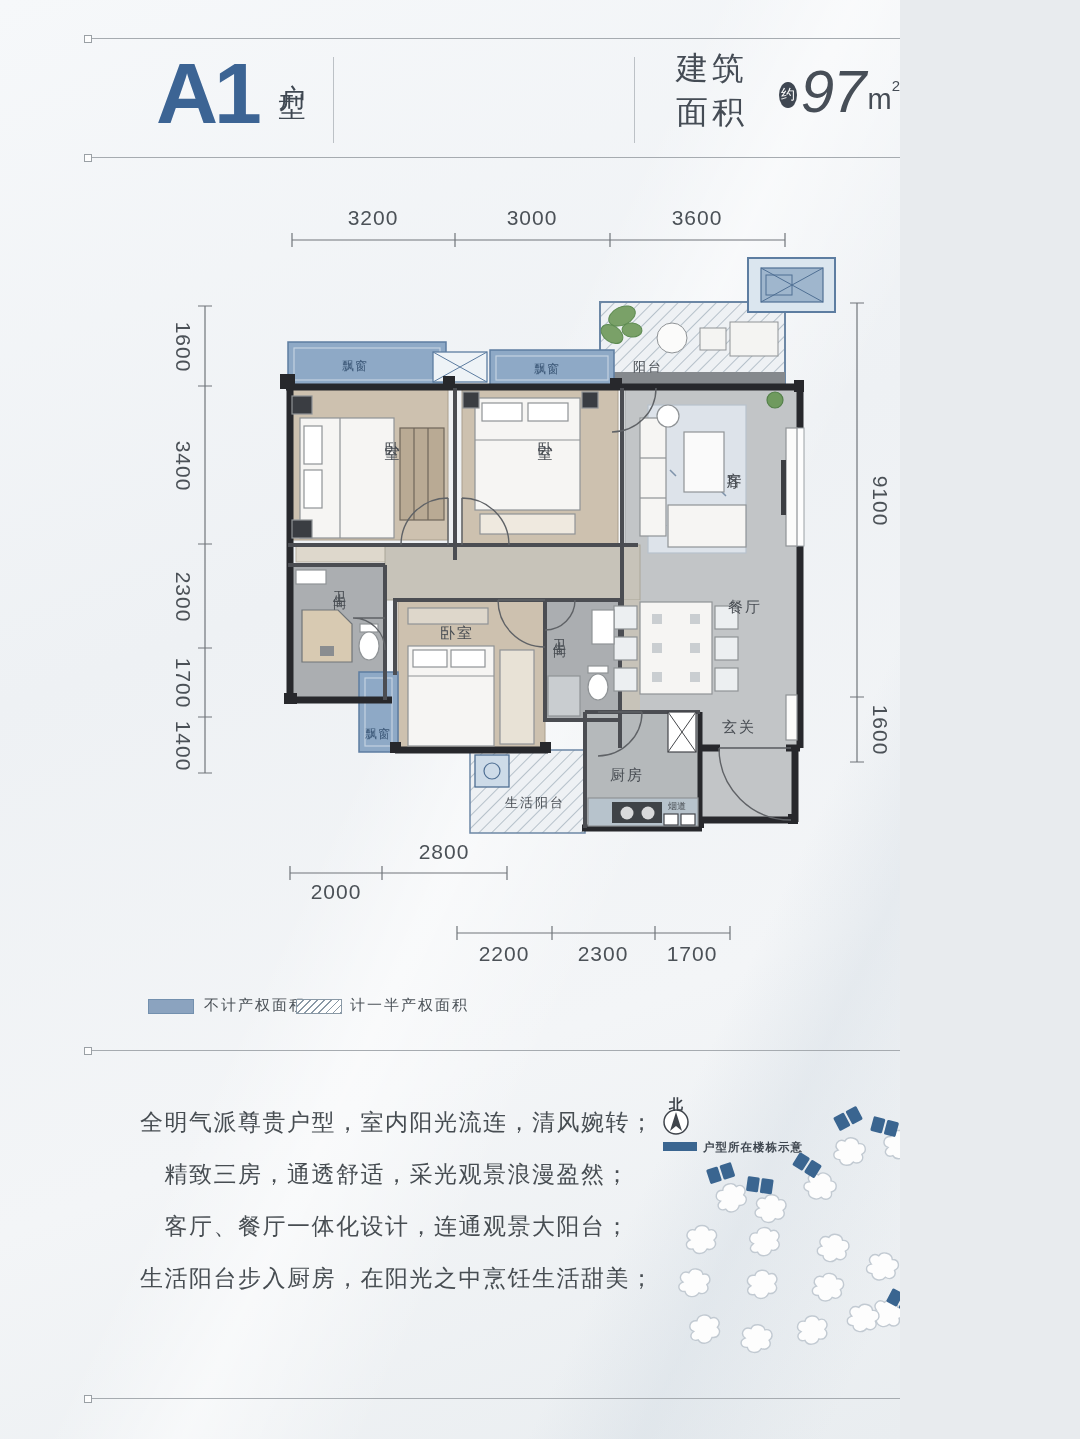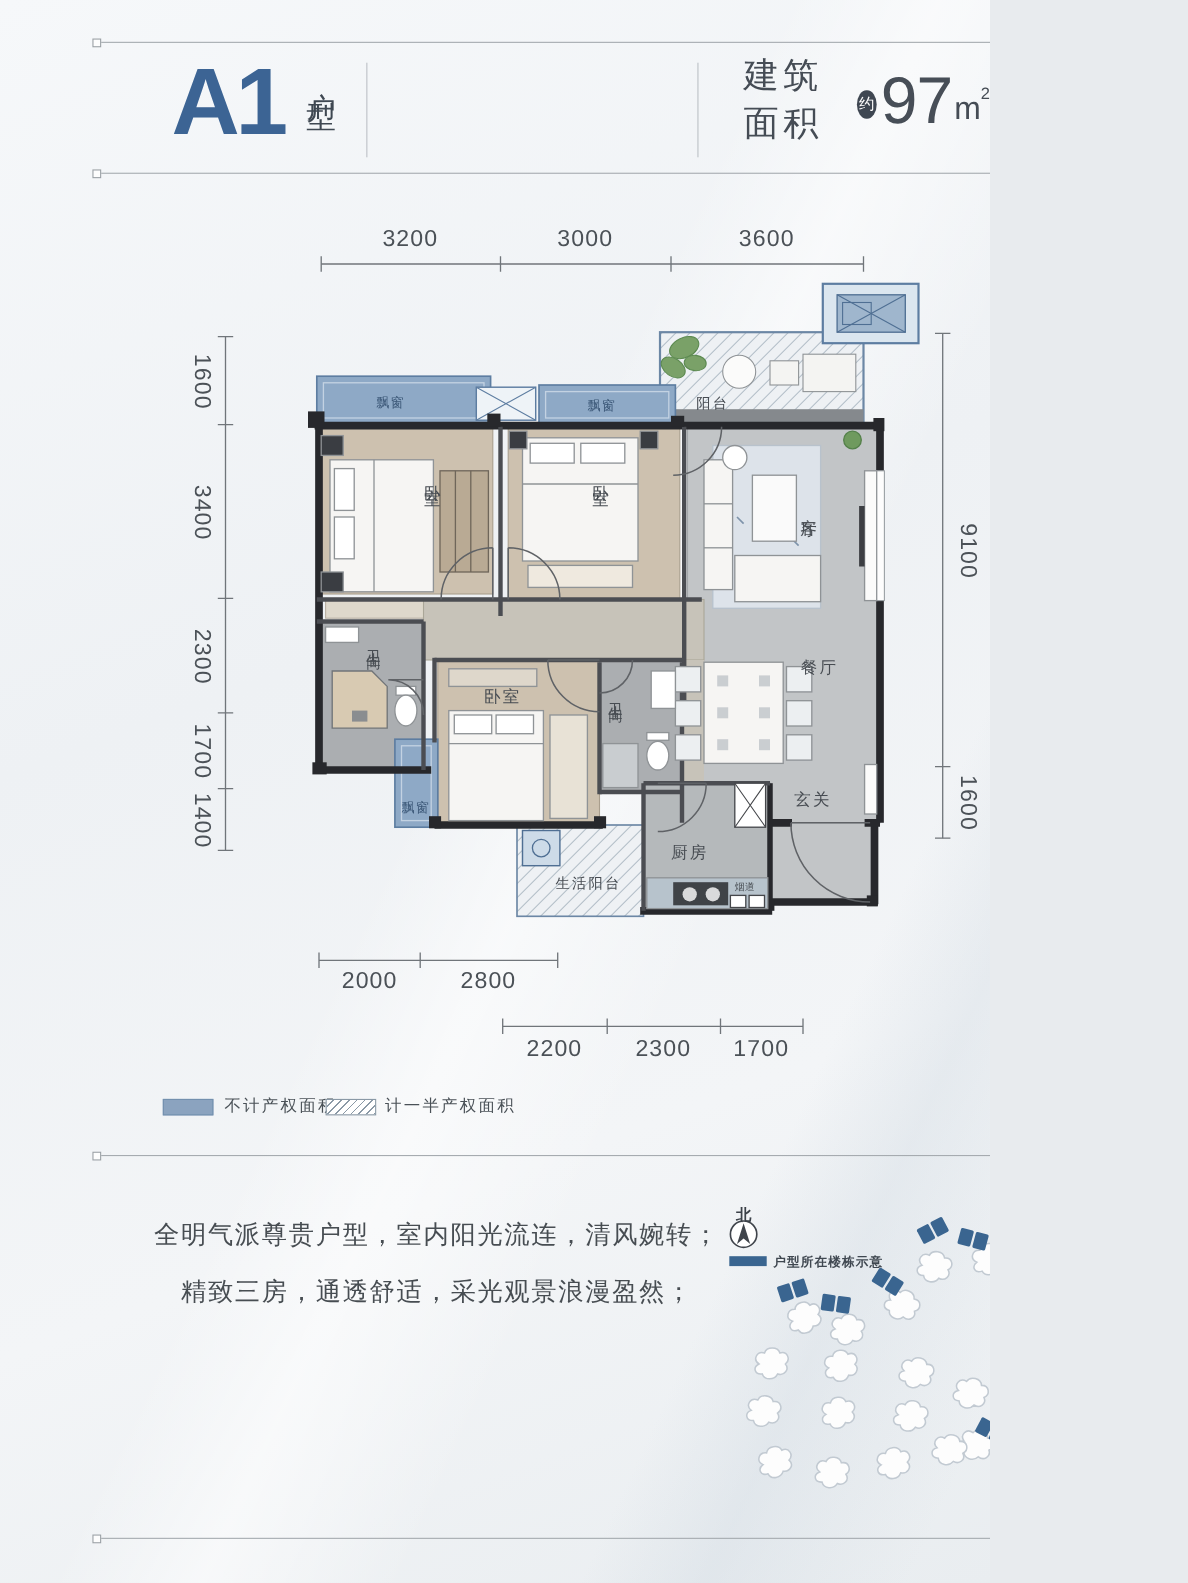--- a/index.html
+++ b/index.html
@@ -20,21 +20,21 @@
   
   .unit-big{left:156px;top:44px;font-size:86px;font-weight:700;color:#3c6494;letter-spacing:-4px;}
   .unit-suffix{left:274px;top:62px;writing-mode:vertical-rl;font-size:27px;color:#3f4852;
     letter-spacing:10px;font-weight:500;}
   .hdr-div{top:57px;width:0;height:86px;border-left:1px solid #bcc1c6;}
   .hdr-sub{left:388px;top:74px;font-size:33px;color:#444d56;letter-spacing:7px;font-weight:500;}
   .hdr-area{left:676px;top:56px;display:flex;align-items:center;height:70px;color:#454c55;}
   .hdr-area .lab{font-size:32px;letter-spacing:4px;font-weight:500;}
   .approx-badge{width:26px;height:26px;border-radius:50%;background:#3f4752;color:#fff;
     font-size:14px;display:flex;align-items:center;justify-content:center;margin:8px 4px 0 6px;}
-  .hdr-area .val{font-size:60px;font-weight:400;color:#474e57;letter-spacing:-1px;}
+  .hdr-area .val{font-size:60px;font-weight:400;color:#474e57;letter-spacing:-1px;font-style:italic;}
   .hdr-area .unit{font-size:29px;margin-left:2px;margin-top:10px;}
   .hdr-area .sup{font-size:15px;vertical-align:18px;}
   
   .dim{position:absolute;font-size:21px;color:#4b5157;letter-spacing:1px;text-align:center;width:70px;}
   .dim.v{width:64px;transform:rotate(90deg);}
   
   .rlabel{position:absolute;color:#474c52;font-size:15px;letter-spacing:2px;white-space:nowrap;}
   .rlabel.vert{writing-mode:vertical-rl;letter-spacing:3px;}
   .rlabel.bay{font-size:12px;color:#3c5878;letter-spacing:1px;text-align:right;}
   .rlabel.small{font-size:13px;}
@@ -329,21 +329,21 @@
   <div class="dim v" style="left:151px;top:335px">1600</div>
   <div class="dim v" style="left:151px;top:454px">3400</div>
   <div class="dim v" style="left:151px;top:585px">2300</div>
   <div class="dim v" style="left:151px;top:671px">1700</div>
   <div class="dim v" style="left:151px;top:734px">1400</div>
 
   <div class="dim v" style="left:848px;top:489px">9100</div>
   <div class="dim v" style="left:848px;top:718px">1600</div>
 
   <div class="dim" style="left:301px;top:880px">2000</div>
-  <div class="dim" style="left:409px;top:880px">2800</div>
+  <div class="dim" style="left:409px;top:840px">2800</div>
   <div class="dim" style="left:469px;top:942px">2200</div>
   <div class="dim" style="left:568px;top:942px">2300</div>
   <div class="dim" style="left:657px;top:942px">1700</div>
 
   <div class="rlabel bay" style="left:342px;top:358px">飘窗</div>
   <div class="rlabel bay" style="left:534px;top:361px">飘窗</div>
   <div class="rlabel bay" style="left:365px;top:726px">飘窗</div>
   <div class="rlabel small" style="left:633px;top:358px">阳台</div>
   <div class="rlabel vert" style="left:382px;top:430px">卧室</div>
   <div class="rlabel vert" style="left:535px;top:430px">卧室</div>
@@ -358,20 +358,22 @@
   <div class="rlabel tiny" style="left:668px;top:800px">烟道</div>
 
   <div class="swatch-solid" style="left:148px;top:999px"></div>
   <div class="leg-text" style="left:204px;top:996px">不计产权面积</div>
   <div class="swatch-hatch" style="left:296px;top:999px"></div>
   <div class="leg-text" style="left:350px;top:996px">计一半产权面积</div>
 
   <div class="desc">
     <div>全明气派尊贵户型，室内阳光流连，清风婉转；</div>
     <div>精致三房，通透舒适，采光观景浪漫盈然；</div>
+    <div>客厅、餐厅一体化设计，连通观景大阳台；</div>
+    <div>生活阳台步入厨房，在阳光之中烹饪生活甜美；</div>
   </div>
 
   <div class="north-label">北</div>
   <div class="site-leg">户型所在楼栋示意</div>
 
   <div class="watermark">bbs.dzsm.com</div>
 
 </div>
 
 </body></html>

